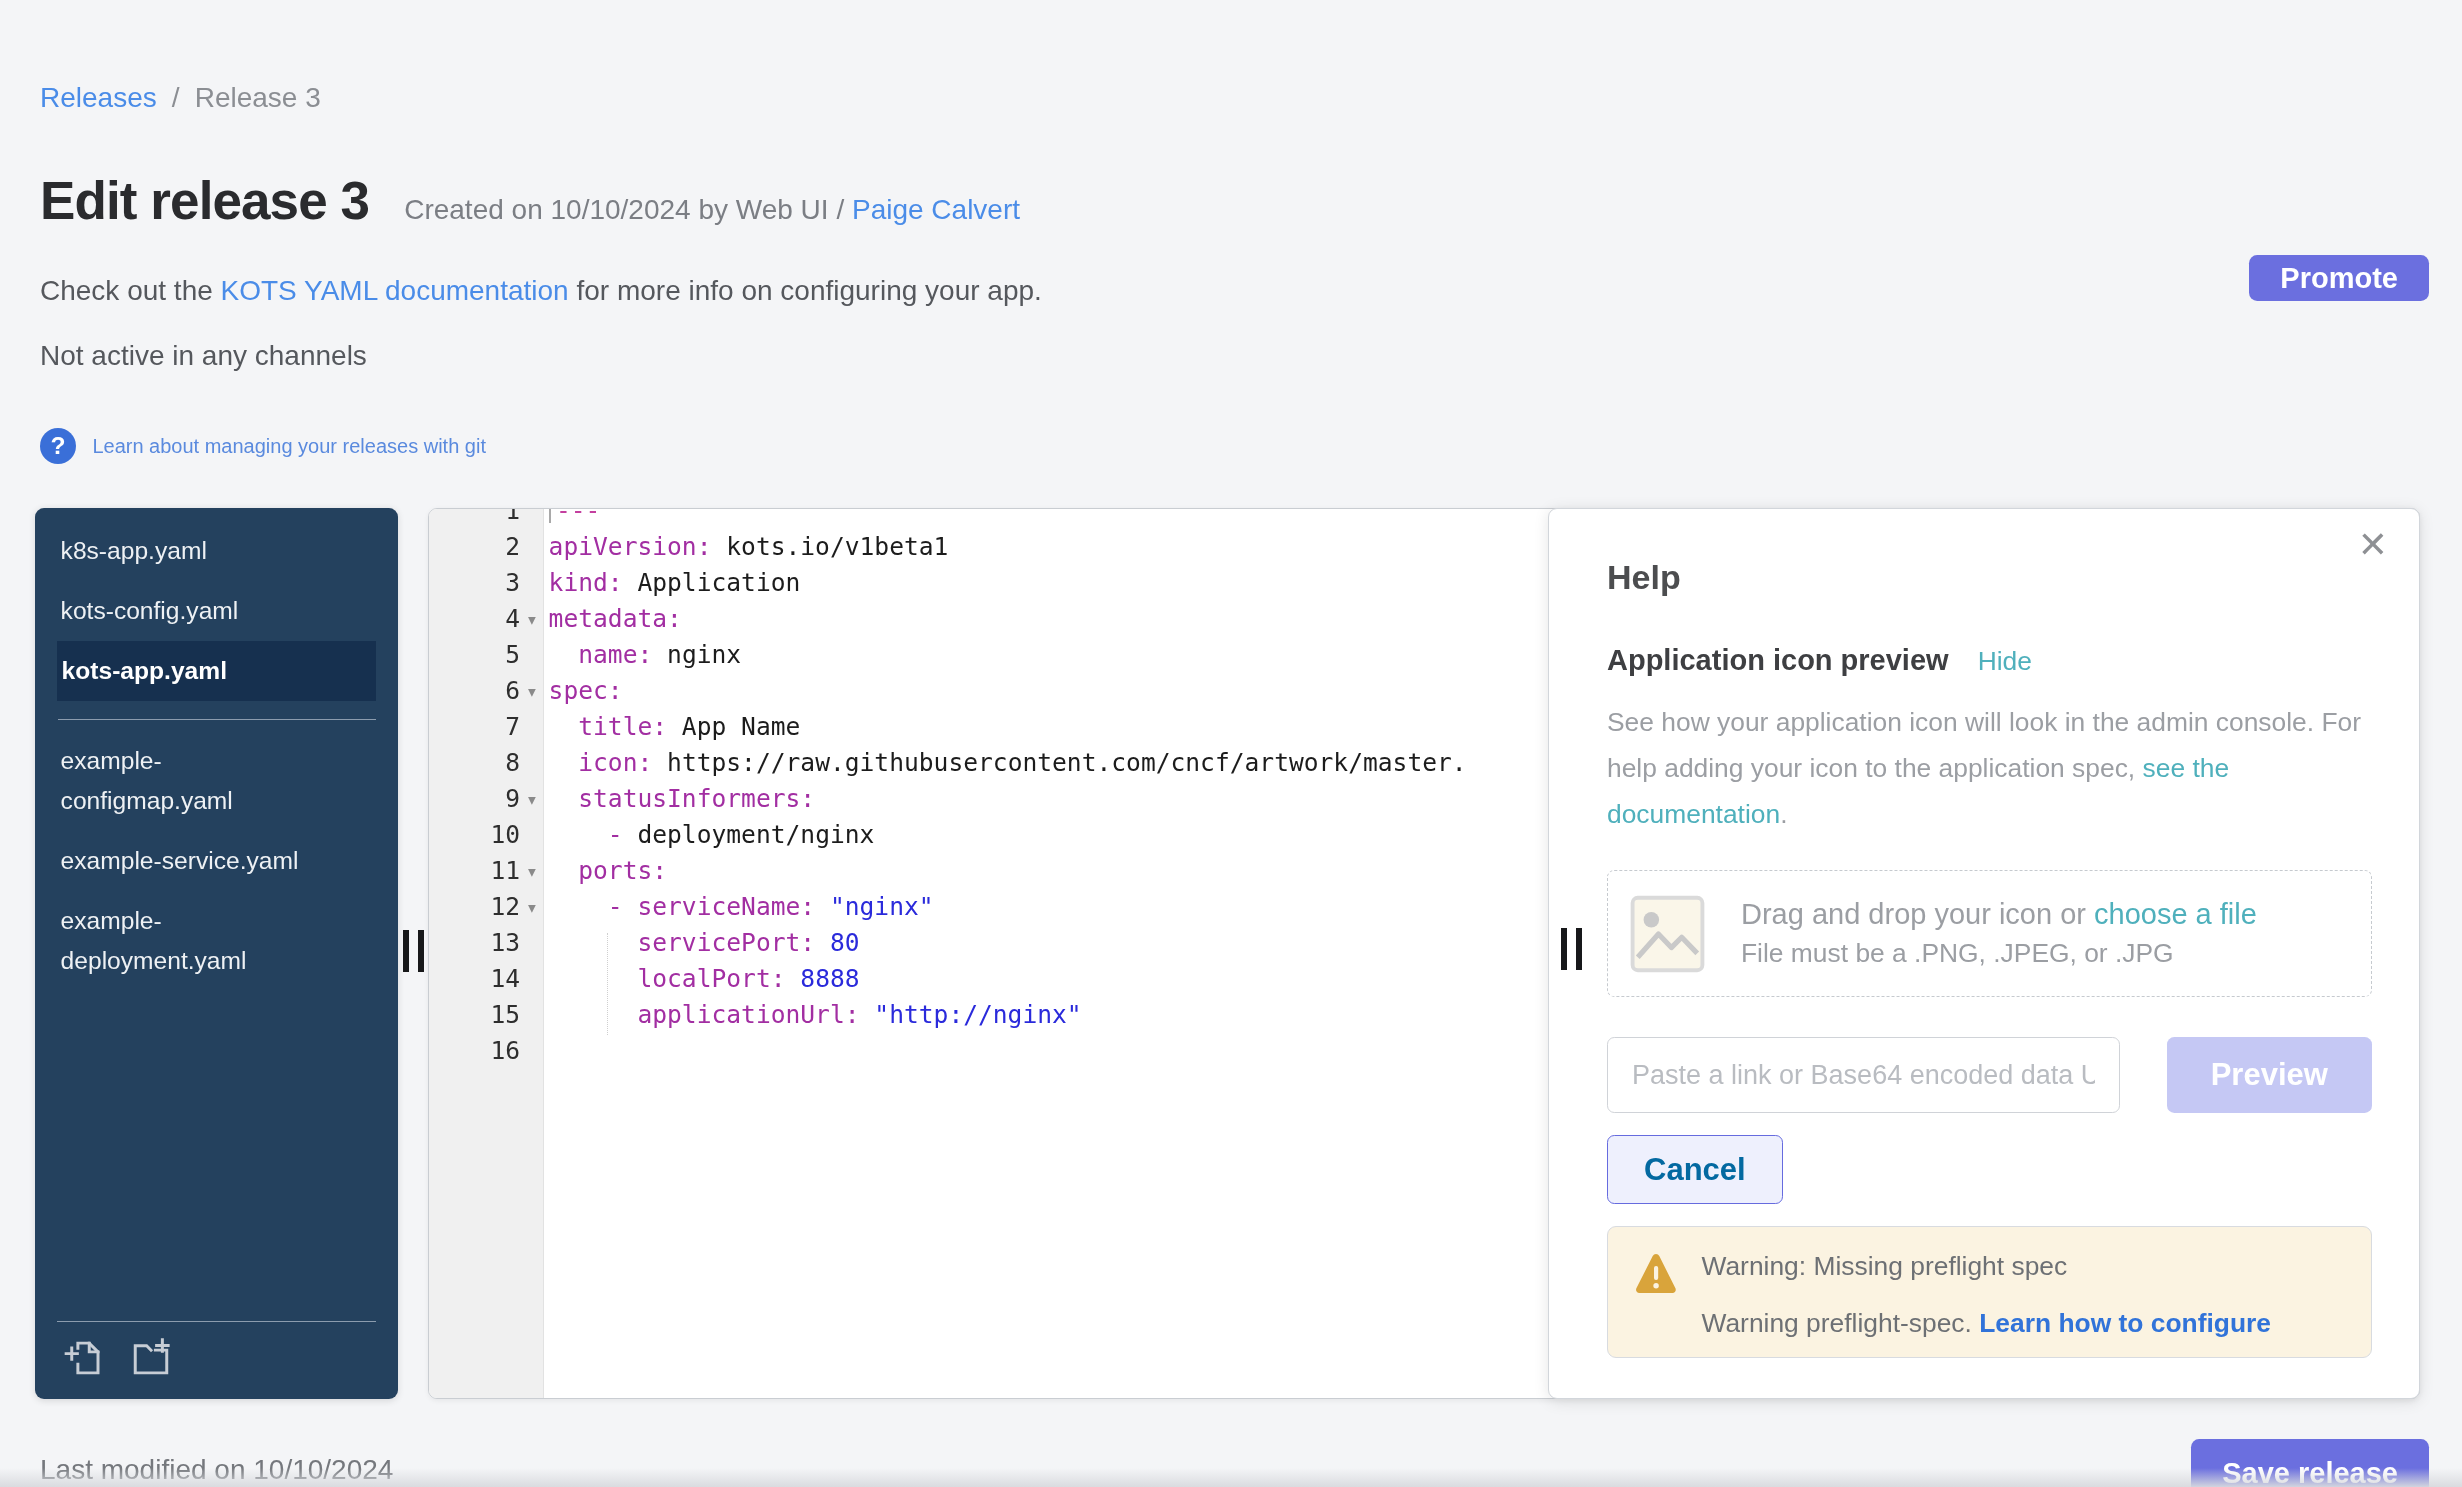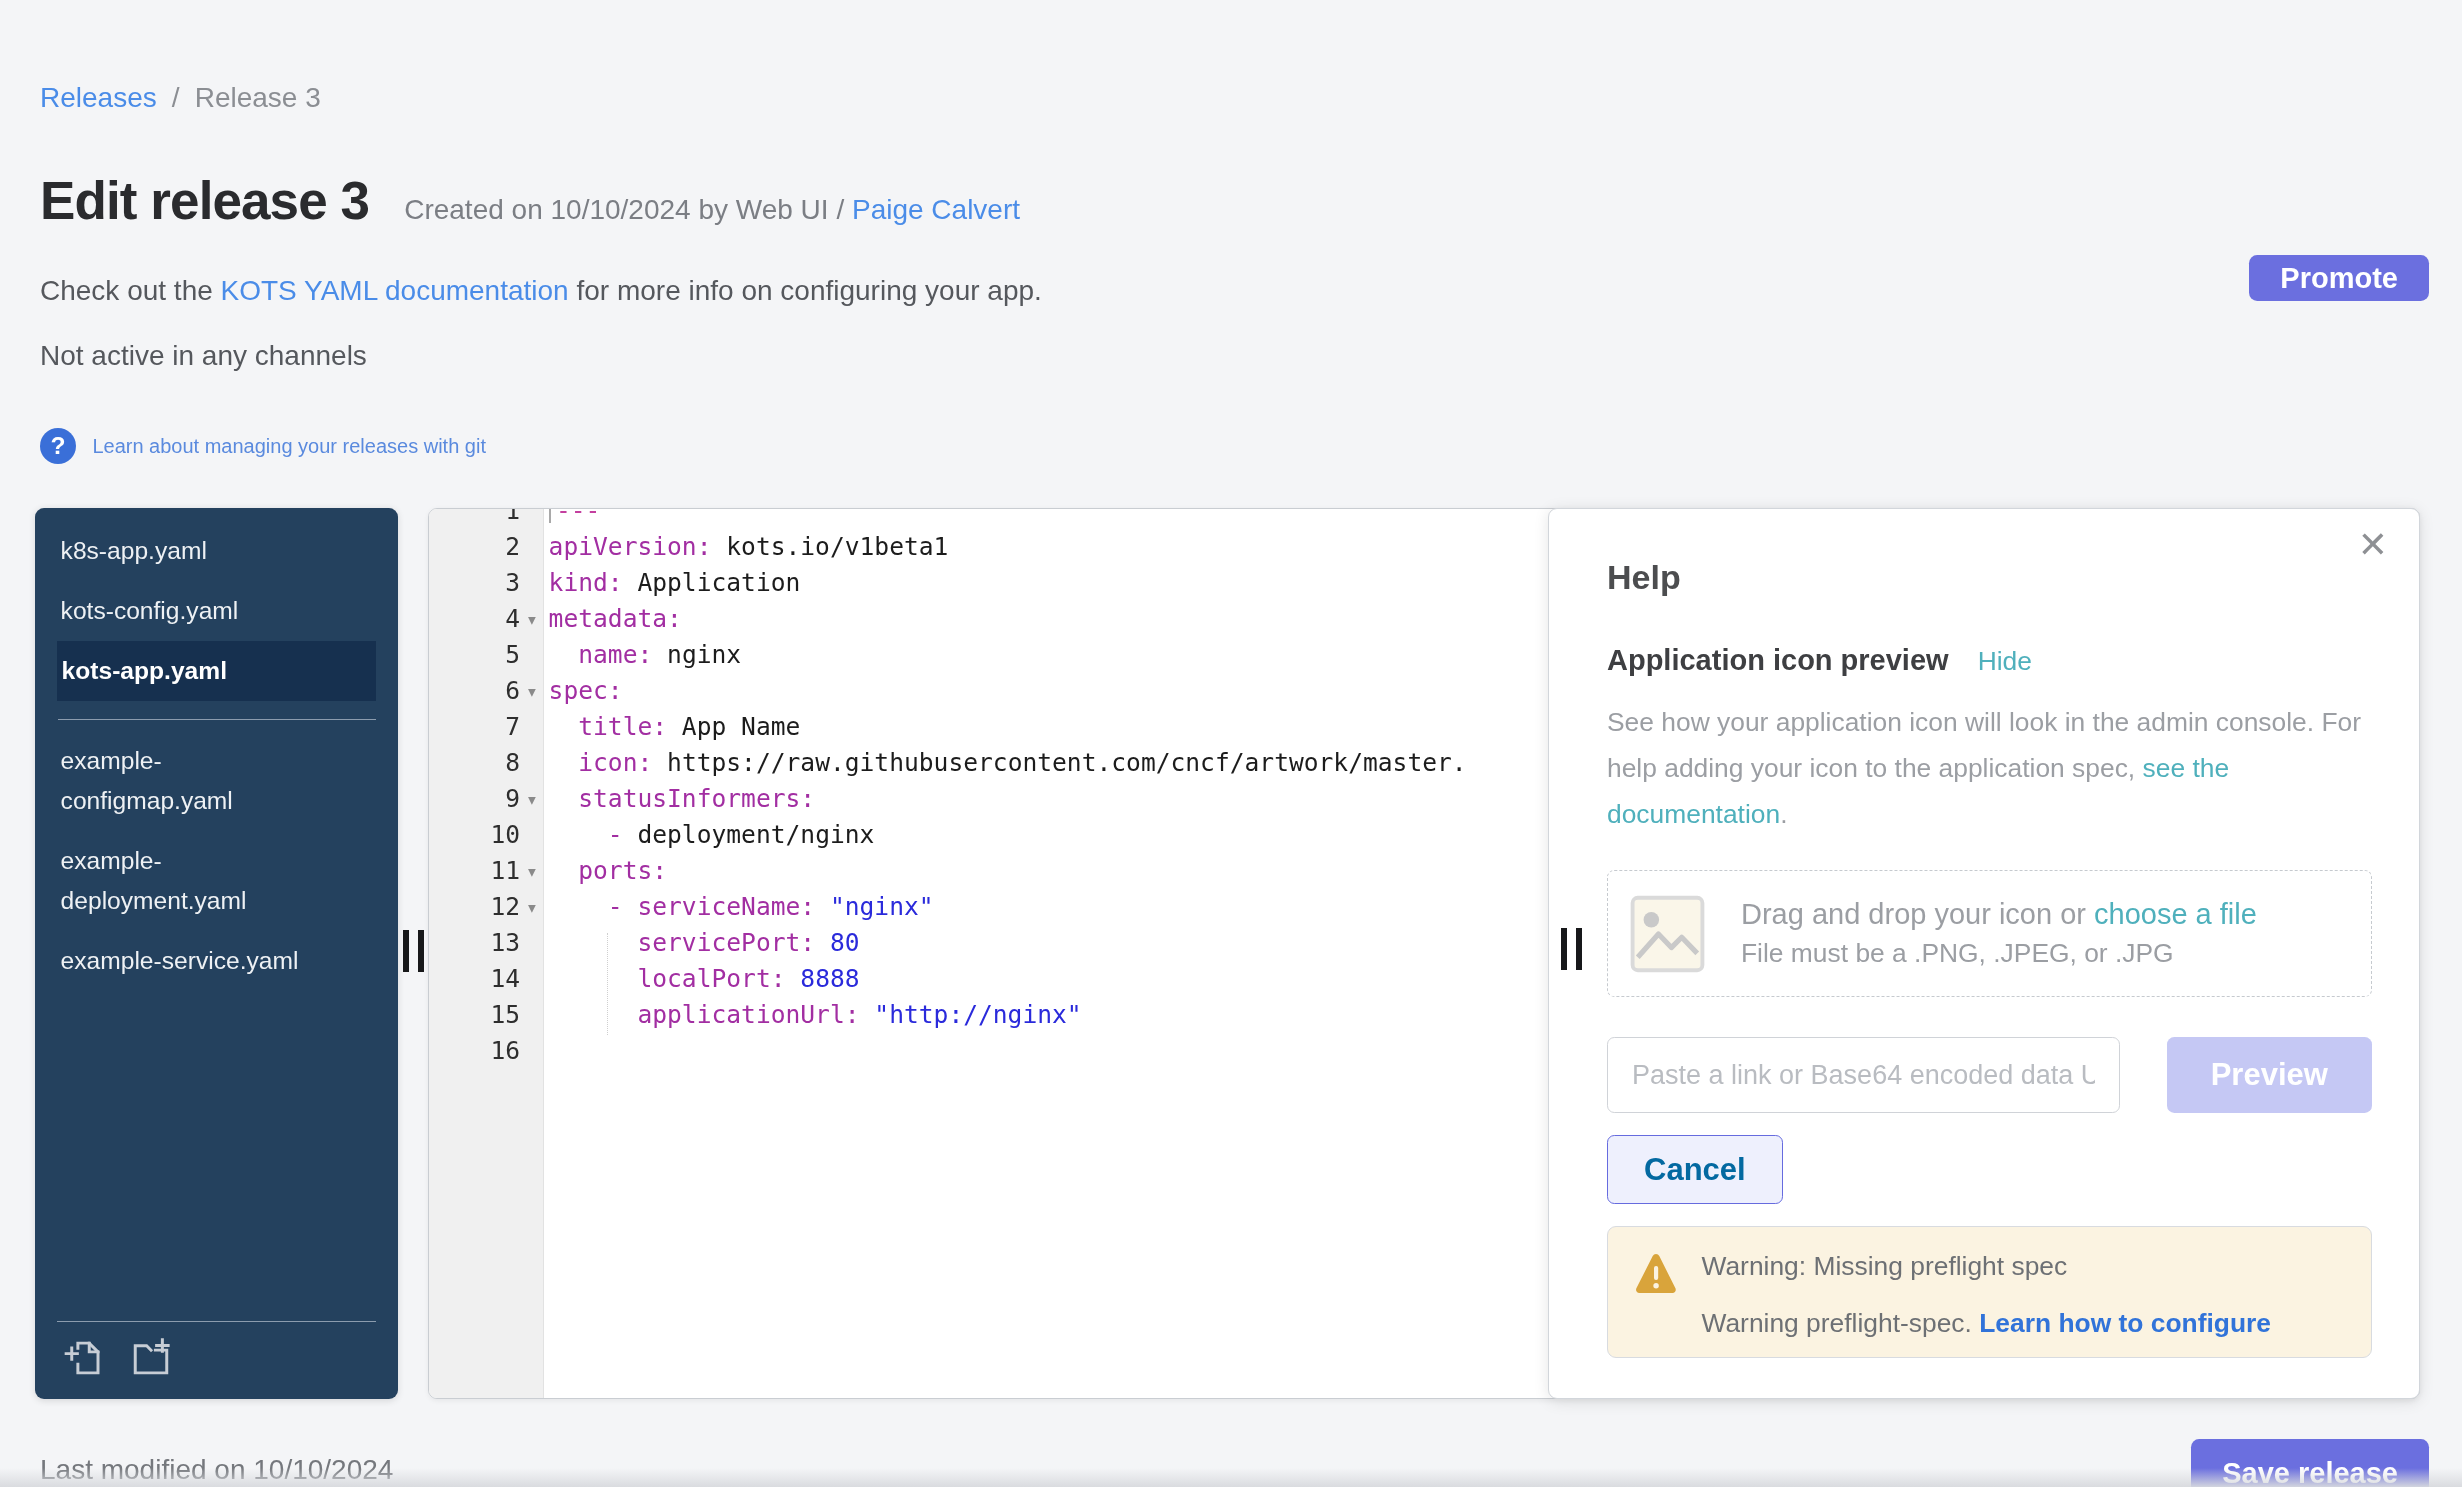--- a/index.html
+++ b/index.html
@@ -145,22 +145,22 @@
 
   <aside class="filetree">
     <ul id="file-group-1">
         <li class="file-item">k8s-app.yaml</li>
         <li class="file-item">kots-config.yaml</li>
         <li class="file-item selected">kots-app.yaml</li>
       </ul>
     <hr class="tree-hr">
     <ul id="file-group-2">
         <li class="file-item">example-configmap.yaml</li>
+        <li class="file-item">example-service.yaml</li>
         <li class="file-item">example-deployment.yaml</li>
-        <li class="file-item">example-service.yaml</li>
       </ul>
     <div class="tree-footer">
       <hr class="tree-hr">
       <div class="tree-actions">
         <span class="ticon">
           <svg viewBox="0 0 24 24" fill="none" stroke="#c7cdd5" stroke-width="1.7" stroke-linecap="square">
             <path d="M8.5 6.5 V3.5 H15 L20 8.5 V20.5 H8.5 V15.5"></path>
             <path d="M15 3.5 V8.5 H20"></path>
             <path d="M1.8 9.5 H8.2 M5 6.3 V12.7"></path>
           </svg>

